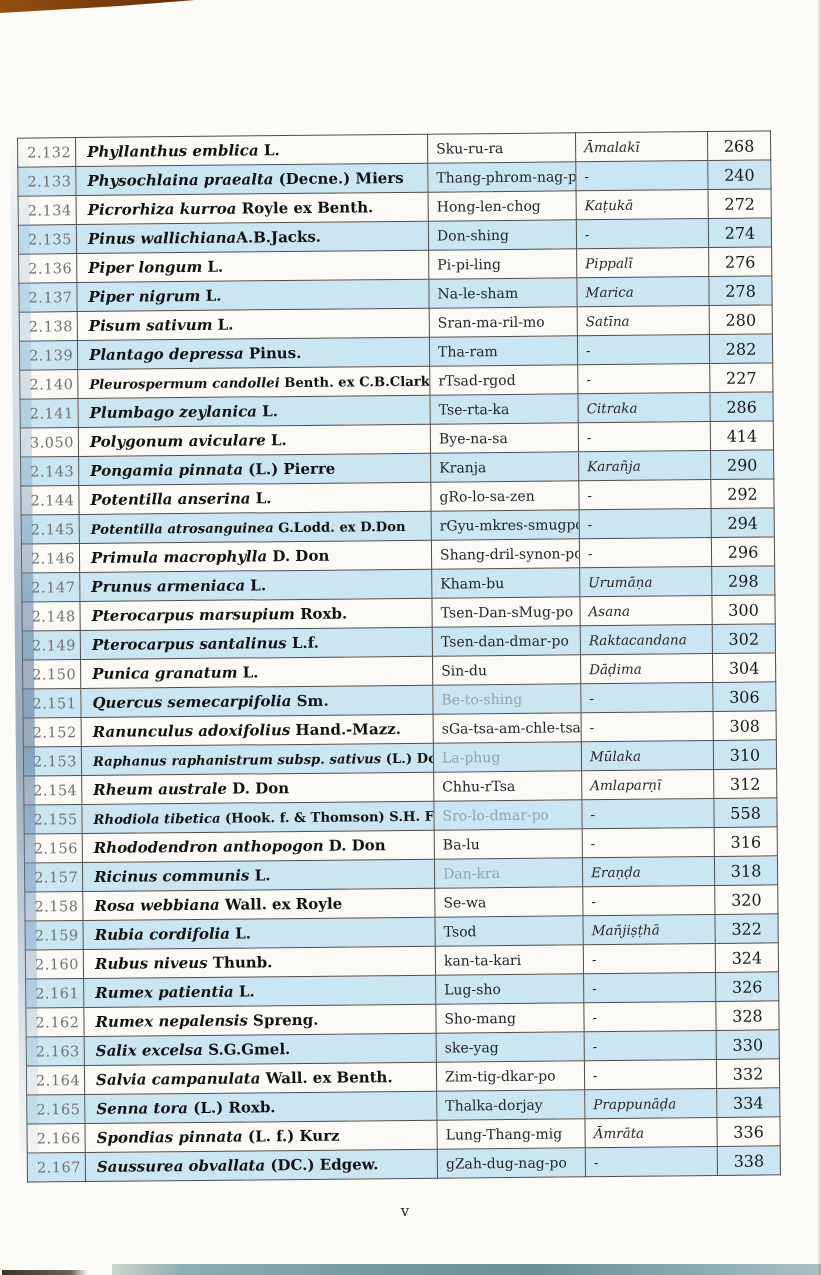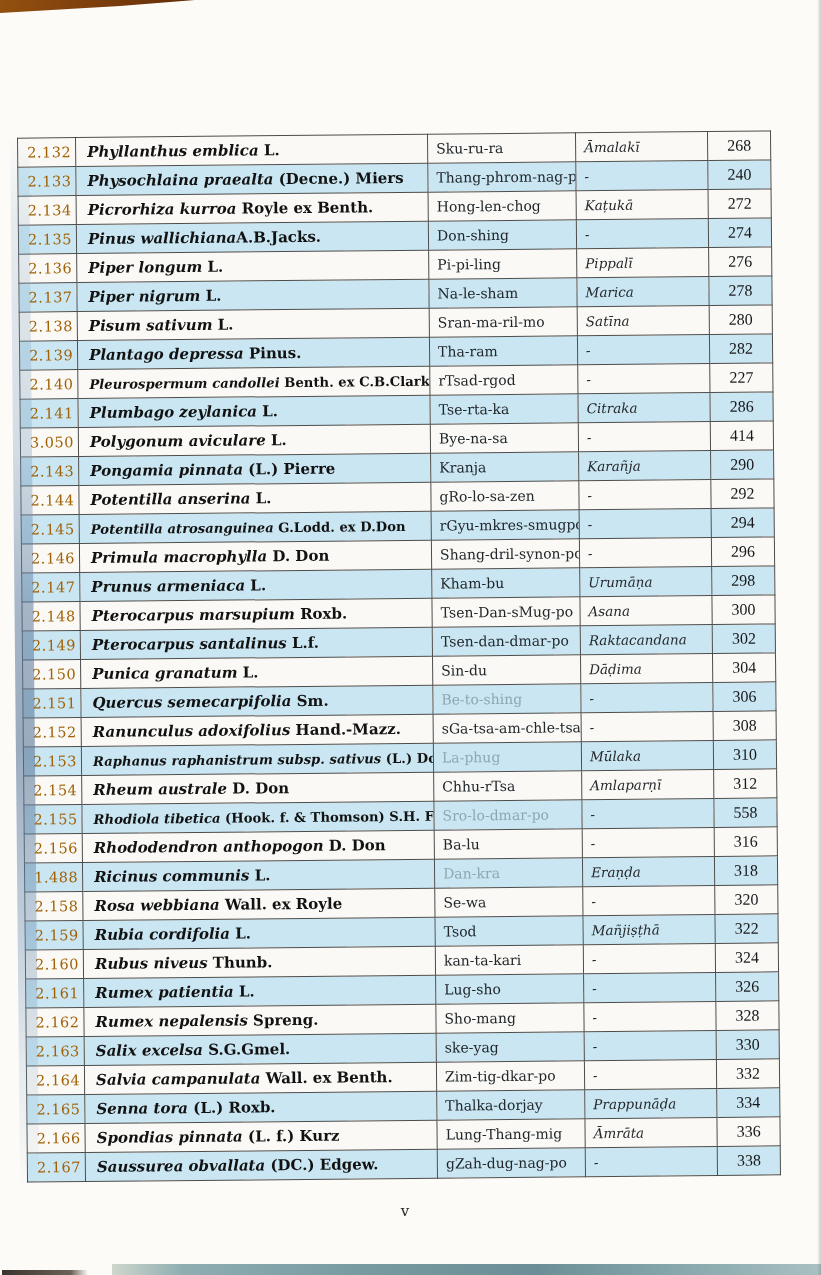--- a/index.html
+++ b/index.html
@@ -52,29 +52,29 @@
   .plant-table td {
     border: 1px solid #4d4d4d;
     height: 28px;
     padding: 0 4px 0 8px;
     white-space: nowrap;
     overflow: hidden;
     color: #1c1c1c;
     vertical-align: middle;
   }
   tr.tint td { background: #c9e6f2; }
-  td.c-no  { font-size: 14.5px; padding-left: 9px; letter-spacing: .5px; color: #a16207; }
+  td.c-no  { font-size: 14.5px; padding-left: 9px; letter-spacing: .5px; color: #737373; }
   td.c-bot { font-size: 15px; font-weight: bold; padding-left: 11px; color: #121212; }
   td.c-bot .sp-i { font-style: italic; }
   td.c-bot .sp-r { font-style: normal; }
   tr.fit td.c-bot { font-size: 13.2px; }
   td.c-tib { font-size: 14px; color: #20262a; }
   td.c-tib.faded { color: #8fa6b2; }
   td.c-skt { font-size: 13.5px; font-style: italic; color: #26292c; }
-  td.c-pg  { font-size: 16px; text-align: center; padding: 0 2px; color: #17181a; font-family: Liberation Serif, serif; }
+  td.c-pg  { font-size: 16px; text-align: center; padding: 0 2px; color: #17181a; }
   
   .gutter {
     position: absolute; left: -7px; top: -2px; width: 19px; height: 101%;
     pointer-events: none;
     background: linear-gradient(to bottom,
       rgba(130,165,195,0) 0%,
       rgba(130,165,195,.18) 8%,
       rgba(115,150,185,.30) 30%,
       rgba(95,125,160,.55) 45%,
       rgba(90,118,152,.60) 58%,
@@ -274,21 +274,21 @@
             <td class="c-pg">558</td>
           </tr>
           <tr class="">
             <td class="c-no">2.156</td>
             <td class="c-bot"><span class="sp-i">Rhododendron anthopogon</span><span class="sp-r"> D. Don</span></td>
             <td class="c-tib">Ba-lu</td>
             <td class="c-skt">-</td>
             <td class="c-pg">316</td>
           </tr>
           <tr class="tint">
-            <td class="c-no">1.488</td>
+            <td class="c-no">2.157</td>
             <td class="c-bot"><span class="sp-i">Ricinus communis</span><span class="sp-r"> L.</span></td>
             <td class="c-tib faded">Dan-kra</td>
             <td class="c-skt">Eraṇḍa</td>
             <td class="c-pg">318</td>
           </tr>
           <tr class="">
             <td class="c-no">2.158</td>
             <td class="c-bot"><span class="sp-i">Rosa webbiana</span><span class="sp-r"> Wall. ex Royle</span></td>
             <td class="c-tib">Se-wa</td>
             <td class="c-skt">-</td>

